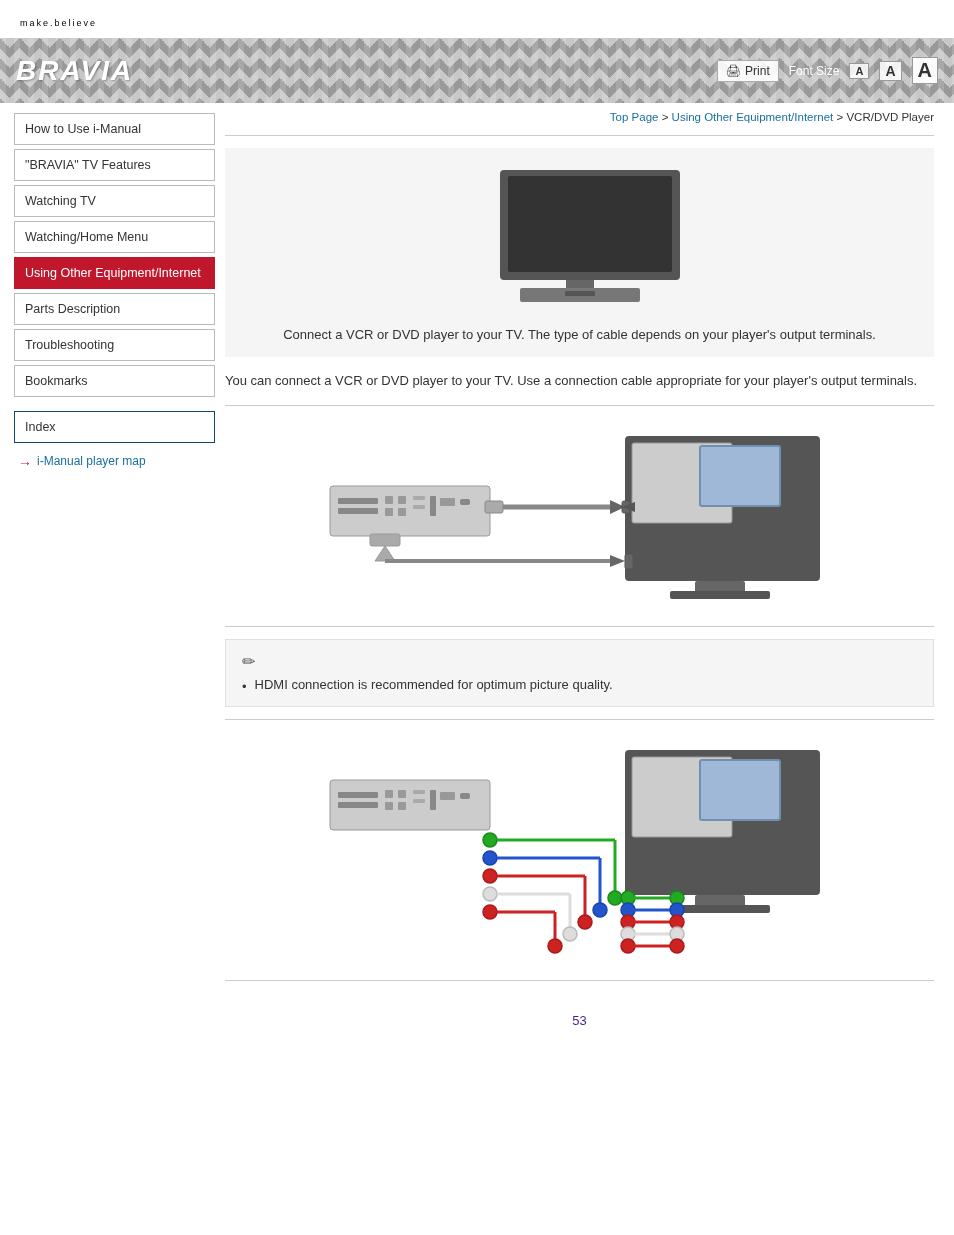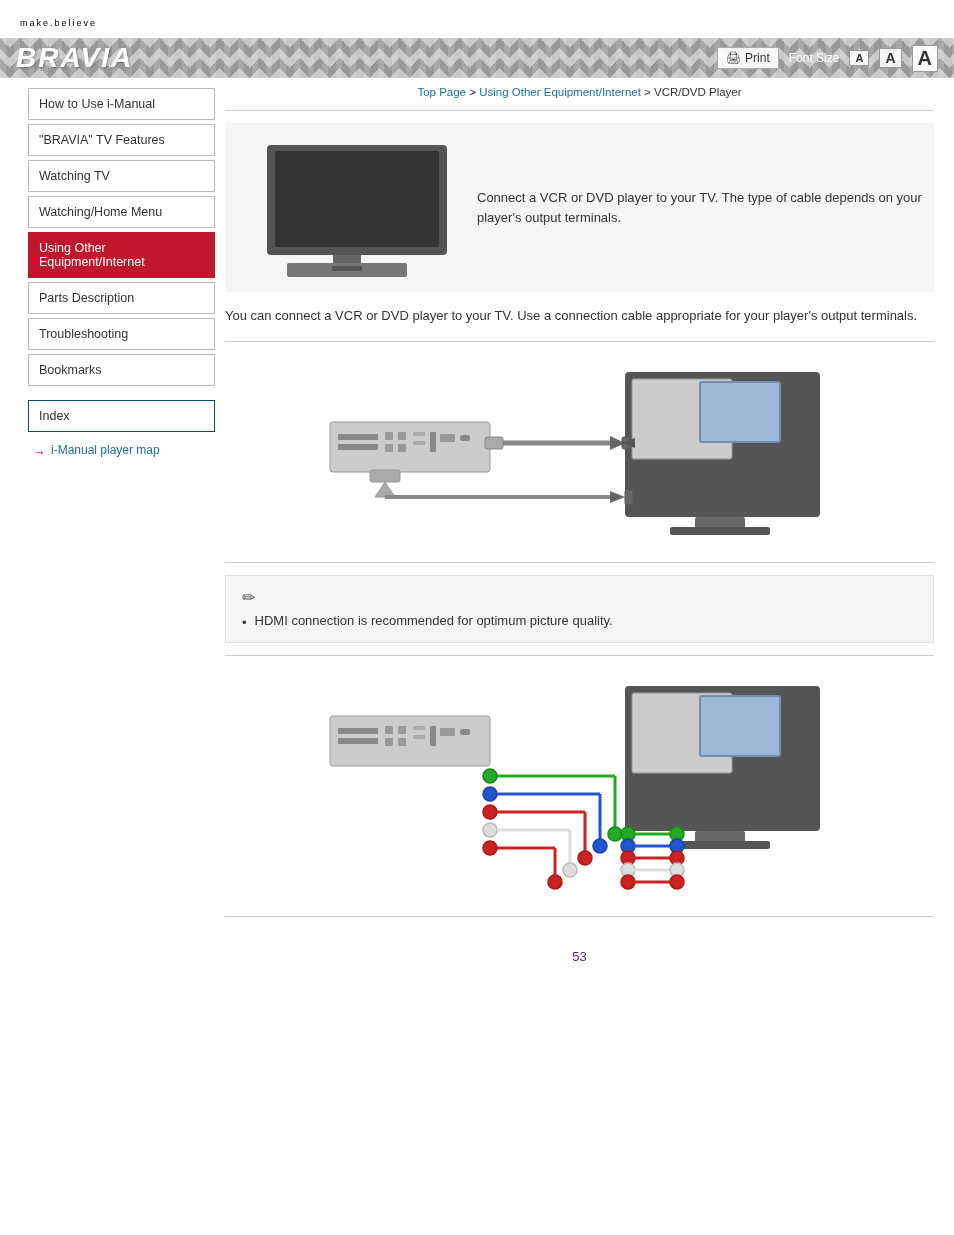--- a/index.html
+++ b/index.html
@@ -16,21 +16,21 @@
       background: linear-gradient(135deg, #c8c8c8 25%, transparent 25%) -10px 0,
                   linear-gradient(225deg, #c8c8c8 25%, transparent 25%) -10px 0,
                   linear-gradient(315deg, #c8c8c8 25%, transparent 25%),
                   linear-gradient(45deg, #c8c8c8 25%, transparent 25%);
       background-size: 20px 20px;
       background-color: #999;
       display: flex;
       align-items: center;
       justify-content: space-between;
       padding: 0 16px;
-      height: 40px;
+      height: 65px;
       position: relative;
     }
     .bravia-bar-pattern {
       position: absolute;
       left: 0; right: 0; top: 0; bottom: 0;
       background-image: repeating-linear-gradient(
         90deg,
         rgba(255,255,255,0.15) 0px,
         rgba(255,255,255,0.15) 6px,
         transparent 6px,
@@ -76,21 +76,21 @@
     .font-btn.large { font-size: 16px; }
     .font-btn.xlarge { font-size: 20px; background: rgba(255,255,255,0.95); }
 
     
     .main-layout { display: flex; align-items: flex-start; }
 
     
     .sidebar {
       width: 215px;
       min-width: 215px;
-      padding: 10px 0 10px 28px;
+      padding: 10px 0 10px 14px;
     }
     .sidebar-item {
       border: 1px solid #bbb;
       padding: 8px 10px;
       margin-bottom: 4px;
       font-size: 12.5px;
       color: #333;
       cursor: pointer;
       background: #fff;
     }
@@ -118,38 +118,39 @@
     .arrow-icon { color: #c0172c; font-size: 14px; }
 
     
     .content {
       flex: 1;
       padding: 0 20px 20px 10px;
     }
 
     
     .breadcrumb {
-      text-align: center;
+      text-align: right;
       font-size: 11.5px;
       padding: 8px 0 6px 0;
       color: #1a6fa0;
     }
     .breadcrumb span { color: #333; }
     .breadcrumb a { color: #1a6fa0; text-decoration: none; }
 
     .content-divider { border: none; border-top: 1px solid #ccc; margin: 6px 0 12px 0; }
 
     
     .top-section {
       display: flex;
       align-items: center;
       gap: 20px;
       margin-bottom: 14px;
       background: #f5f5f5;
       padding: 12px;
+      flex-direction: column;
     }
     .top-desc { font-size: 13px; line-height: 1.5; color: #333; }
 
     .intro-text { font-size: 13px; line-height: 1.6; margin-bottom: 14px; }
 
     
     .diagram-section {
       margin: 12px 0;
       border-top: 1px solid #ccc;
       border-bottom: 1px solid #ccc;

